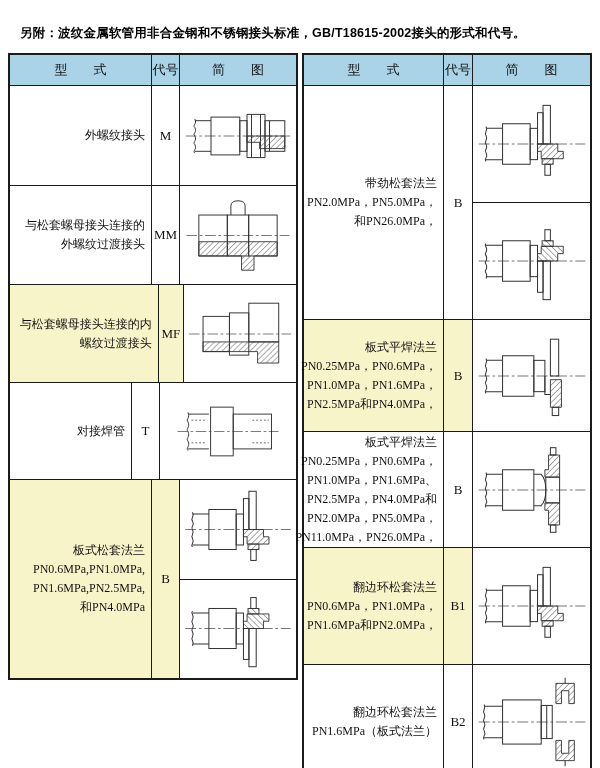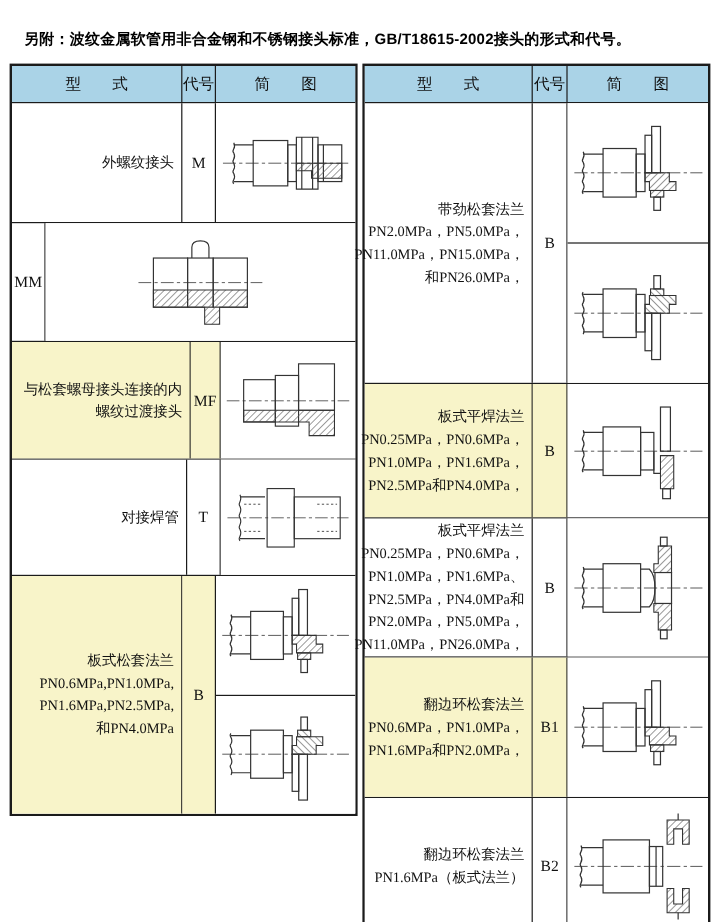--- a/index.html
+++ b/index.html
@@ -67,20 +67,24 @@
               <rect class="ln" x="62" y="33" width="8" height="34"></rect>
               <path class="ln" d="M70 26 h20 v48 h-20 z M75 26 v48 M85 26 v48"></path>
               <rect class="ln" x="90" y="33" width="22" height="34"></rect>
               <line class="ln" x1="95" y1="33" x2="95" y2="67"></line>
               <path class="ht" d="M70 50 H112 V64 H84 V57 H70 z"></path>
             </svg>
           </div>
         </div>
       </div>
       <div class="trow" style="height: 99px;">
+        <div class="cell lcell" style="width: 142px;">
+          <div class="lline">与松套螺母接头连接的</div>
+          <div class="lline">外螺纹过渡接头</div>
+        </div>
         <div class="cell ccell" style="width: 28px;">MM</div>
         <div class="cell dcol grow">
           <div class="dsub">
             <svg width="112" height="89" viewBox="0 0 120 100" aria-hidden="true">
               <line class="cl" x1="2" y1="50" x2="118" y2="50"></line>
               <rect class="ln" x="16" y="27" width="32" height="46"></rect>
               <rect class="ln" x="48" y="27" width="24" height="46"></rect>
               <path class="ln" d="M52 27 V17 q0 -6 8 -6 q8 0 8 6 V27"></path>
               <rect class="ln" x="72" y="27" width="32" height="46"></rect>
               <path class="ht" d="M16 57 H104 V73 H78 V89 H64 V73 H16 z"></path>
@@ -100,21 +104,21 @@
               <line class="cl" x1="2" y1="50" x2="118" y2="50"></line>
               <rect class="ln" x="18" y="30" width="30" height="40"></rect>
               <rect class="ln" x="48" y="26" width="22" height="48"></rect>
               <rect class="ln" x="70" y="15" width="34" height="44"></rect>
               <path class="ht" d="M18 59 H104 V83 H80 V70 H18 z"></path>
             </svg>
           </div>
         </div>
       </div>
       <div class="trow" style="height: 97px;">
-        <div class="cell lcell" style="width: 146px;">
+        <div class="cell lcell" style="width: 122px;">
           <div class="lline">对接焊管</div>
         </div>
         <div class="cell ccell" style="width: 28px;">T</div>
         <div class="cell dcol grow">
           <div class="dsub">
             <svg width="112" height="87" viewBox="0 0 120 100" aria-hidden="true">
               <line class="cl" x1="2" y1="50" x2="118" y2="50"></line>
               <path class="ln" d="M38 30 H14 M38 70 H14"></path>
               <path class="ln" d="M14 28 c3 6.6 -3 7.699999999999999 0 11 c3 6.6 -3 7.699999999999999 0 11 c3 6.6 -3 7.699999999999999 0 11 c3 6.6 -3 7.699999999999999 0 11"></path>
               <line class="dot" x1="18" y1="37" x2="34" y2="37"></line>
@@ -172,21 +176,20 @@
     <div class="tbl" style="left: 302px;">
       <div class="hrow">
         <div class="hcell" style="width: 140px;">型　　式</div>
         <div class="hcell" style="width: 29px;">代号</div>
         <div class="hcell grow">简　　图</div>
       </div>
       <div class="trow" style="height: 234px;">
         <div class="cell lcell" style="width: 140px;">
           <div class="lline">带劲松套法兰</div>
           <div class="lline">PN2.0MPa，PN5.0MPa，</div>
-          <div class="lline">PN11.0MPa，PN15.0MPa，</div>
           <div class="lline">和PN26.0MPa，</div>
         </div>
         <div class="cell ccell" style="width: 29px;">B</div>
         <div class="cell dcol grow">
           <div class="dsub">
             <svg width="112" height="92" viewBox="0 0 120 100" aria-hidden="true">
               <line class="cl" x1="2" y1="50" x2="118" y2="50"></line>
               <path class="ln" d="M28 33 H10 M28 67 H10"></path>
               <path class="ln" d="M10 31 c3 5.7 -3 6.6499999999999995 0 9.5 c3 5.7 -3 6.6499999999999995 0 9.5 c3 5.7 -3 6.6499999999999995 0 9.5 c3 5.7 -3 6.6499999999999995 0 9.5"></path>
               <rect class="ln" x="28" y="28" width="30" height="44"></rect>

